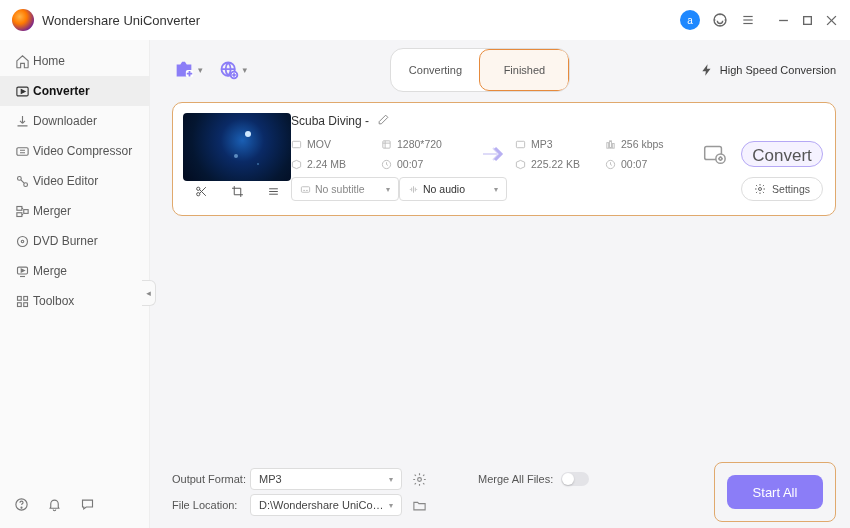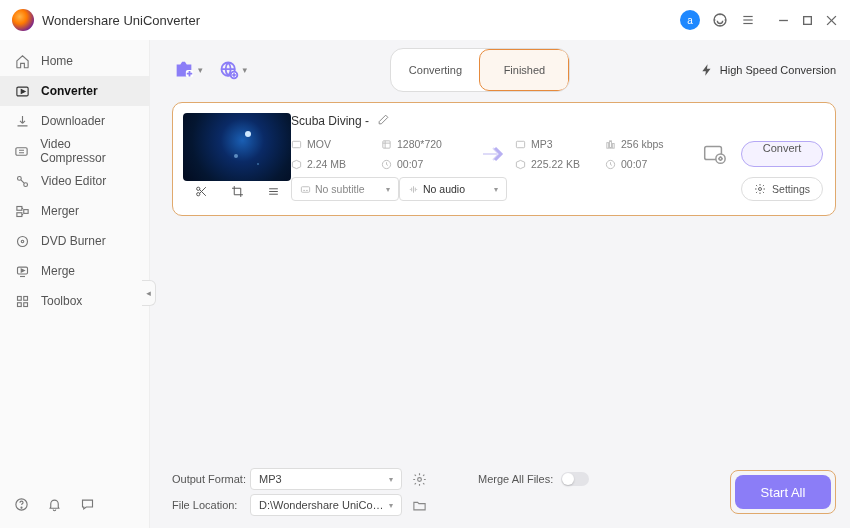--- a/index.html
+++ b/index.html
@@ -9,21 +9,21 @@
 .app-logo { width: 22px; height: 22px; border-radius: 50%; background: radial-gradient(circle at 35% 35%, #ffb347 0%, #ff7a00 35%, #6a1b9a 80%, #2d2d2d 100%); }
 .app-title { font-size: 13px; color: #333; font-weight: 500; }
 .titlebar-right { display: flex; align-items: center; gap: 12px; }
 .tb-icon { width: 16px; height: 16px; display: inline-flex; align-items: center; justify-content: center; color: #666; cursor: pointer; }
 .user-chip { width: 20px; height: 20px; border-radius: 50%; background: #1e88ff; display: flex; align-items: center; justify-content: center; color: #fff; font-size: 10px; cursor: pointer; }
 .win-btns { display: flex; gap: 10px; margin-left: 8px; }
 .win-btn { width: 14px; height: 14px; display: flex; align-items: center; justify-content: center; color: #666; cursor: pointer; }
 
 .shell { display: flex; height: 488px; }
 .sidebar { width: 157px; background: #fafafa; border-right: 1px solid #eee; padding-top: 6px; position: relative; }
-.side-item { height: 30px; display: flex; align-items: center; gap: 11px; padding: 0 14px; font-size: 12px; color: #555; cursor: pointer; }
+.side-item { height: 30px; display: flex; align-items: center; gap: 3px; padding: 0 14px; font-size: 12px; color: #555; cursor: pointer; }
 .side-item.active { background: #eeeeee; color: #111; font-weight: 600; }
 .side-item .si-icon { width: 16px; height: 16px; color: #777; display: flex; align-items: center; justify-content: center; }
 .side-item.active .si-icon { color: #333; }
 .collapse-handle { position: absolute; right: -7px; top: 240px; width: 14px; height: 26px; background: #fafafa; border: 1px solid #e0e0e0; border-left: none; border-radius: 0 6px 6px 0; display: flex; align-items: center; justify-content: center; color: #888; font-size: 9px; cursor: pointer; }
 .side-footer { position: absolute; bottom: 12px; left: 14px; display: flex; gap: 18px; color: #777; }
 .side-footer .sf-icon { cursor: pointer; }
 
 .main { flex: 1; display: flex; flex-direction: column; padding: 10px 14px 10px 22px; position: relative; }
 
 .toolbar { display: flex; align-items: center; height: 40px; }
@@ -49,39 +49,39 @@
 
 .info-col { flex: 1; display: flex; flex-direction: column; }
 .ftitle { display: flex; align-items: center; gap: 8px; font-size: 12px; color: #333; }
 .ftitle .edit { color: #888; cursor: pointer; }
 .meta { margin-top: 6px; display: flex; align-items: center; }
 .src, .dst { display: grid; grid-template-columns: 90px 90px; grid-template-rows: 18px 18px; gap: 2px 0; font-size: 10.5px; color: #777; }
 .meta-cell { display: flex; align-items: center; gap: 5px; }
 .meta-cell svg { color: #bbb; flex-shrink: 0; }
 .arrow { width: 44px; display: flex; align-items: center; justify-content: center; color: #c8c3f3; }
 .targetfmt { margin-left: 6px; display: flex; align-items: center; cursor: pointer; }
-.convert-btn { width: 82px; height: 26px; border: 1px solid #b5a8f5; background: #f5f2ff; border-radius: 13px; font-size: 11px; color: #555; cursor: pointer; display:flex; align-items:flex-start; justify-content:center; }
+.convert-btn { width: 82px; height: 26px; border: 1px solid #b5a8f5; background: #f5f2ff; border-radius: 13px; font-size: 17px; color: #555; cursor: pointer; display:flex; align-items:flex-end; justify-content:center; }
 
 .settings-row { display: flex; align-items: center; gap: 0; margin-top: 4px; padding-left: 118px; }
 .dropdown { height: 24px; border: 1px solid #ddd; border-radius: 4px; background: #fff; display: flex; align-items: center; padding: 0 8px; font-size: 10.5px; color: #888; cursor: pointer; position: relative; }
 .dd-sub { width: 108px; }
 .dd-audio { width: 108px; }
 .dd-caret { margin-left: auto; font-size: 8px; color: #999; }
 .settings-btn { height: 24px; border: 1px solid #ddd; border-radius: 12px; background: #fff; padding: 0 12px; display: flex; align-items: center; gap: 6px; font-size: 10.5px; color: #555; cursor: pointer; margin-left: auto; }
 
 .footer { position: absolute; left: 22px; right: 14px; bottom: 10px; display: grid; grid-template-columns: 70px 152px 22px 30px auto auto; grid-template-rows: 26px 26px; align-items: center; column-gap: 8px; font-size: 11px; color: #555; }
 .f-label { white-space: nowrap; }
 .f-drop { height: 22px; border: 1px solid #ddd; background: #fff; border-radius: 4px; display: flex; align-items: center; padding: 0 8px; cursor: pointer; color: #444; font-size: 11px; }
 .f-drop .dd-caret { }
 .f-icon-btn { width: 18px; height: 18px; display:flex; align-items:center; justify-content:center; color:#888; cursor: pointer; }
 .merge { display:flex; align-items:center; gap:8px; }
 .toggle { width: 28px; height: 14px; border-radius: 7px; background: #e3e3e7; position: relative; cursor: pointer; }
 .toggle::after { content:''; position:absolute; width:12px; height:12px; border-radius:50%; background:#fff; top:1px; left:1px; box-shadow:0 1px 2px rgba(0,0,0,.2); }
 .startall-wrap { grid-column: 6; grid-row: 1 / span 2; justify-self: end; }
-.startall-outline { border: 1.5px solid #e0a96d; border-radius: 8px; padding: 4px; }
+.startall-outline { border: 1.5px solid #e0a96d; border-radius: 8px; padding: 12px; }
 .startall { width: 96px; height: 34px; background: #8b7df7; color: #fff; border: none; border-radius: 8px; font-size: 13px; cursor: pointer; }
 </style>
 </head>
 <body>
 
 <div class="titlebar">
   <div class="titlebar-left">
     <div class="app-logo"></div>
     <div class="app-title">Wondershare UniConverter</div>
   </div>

